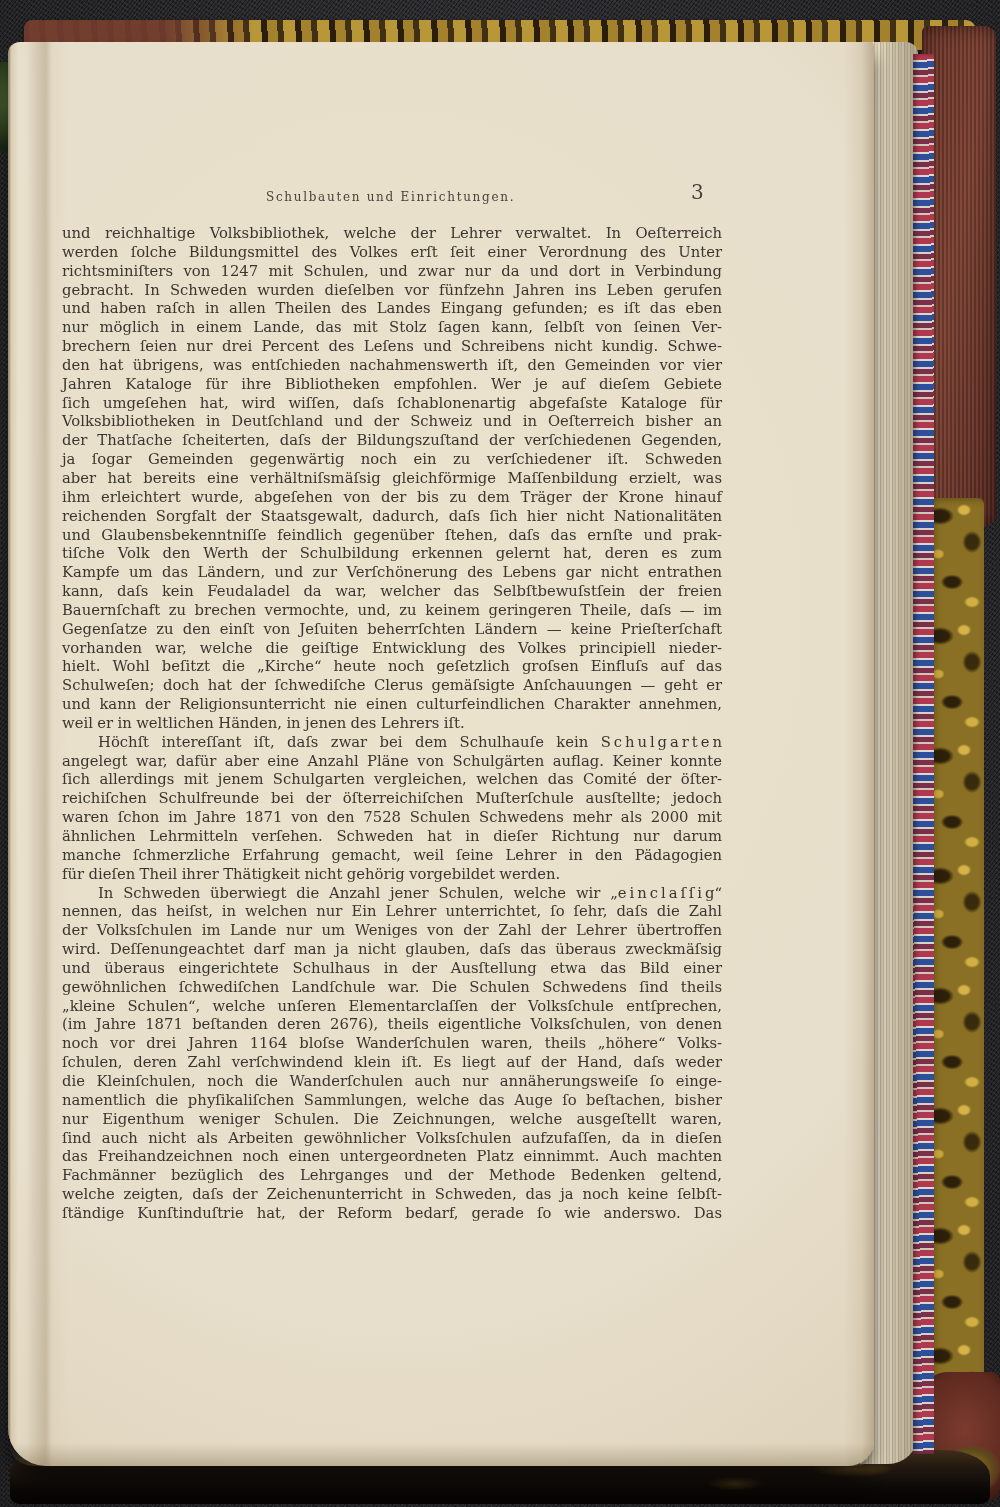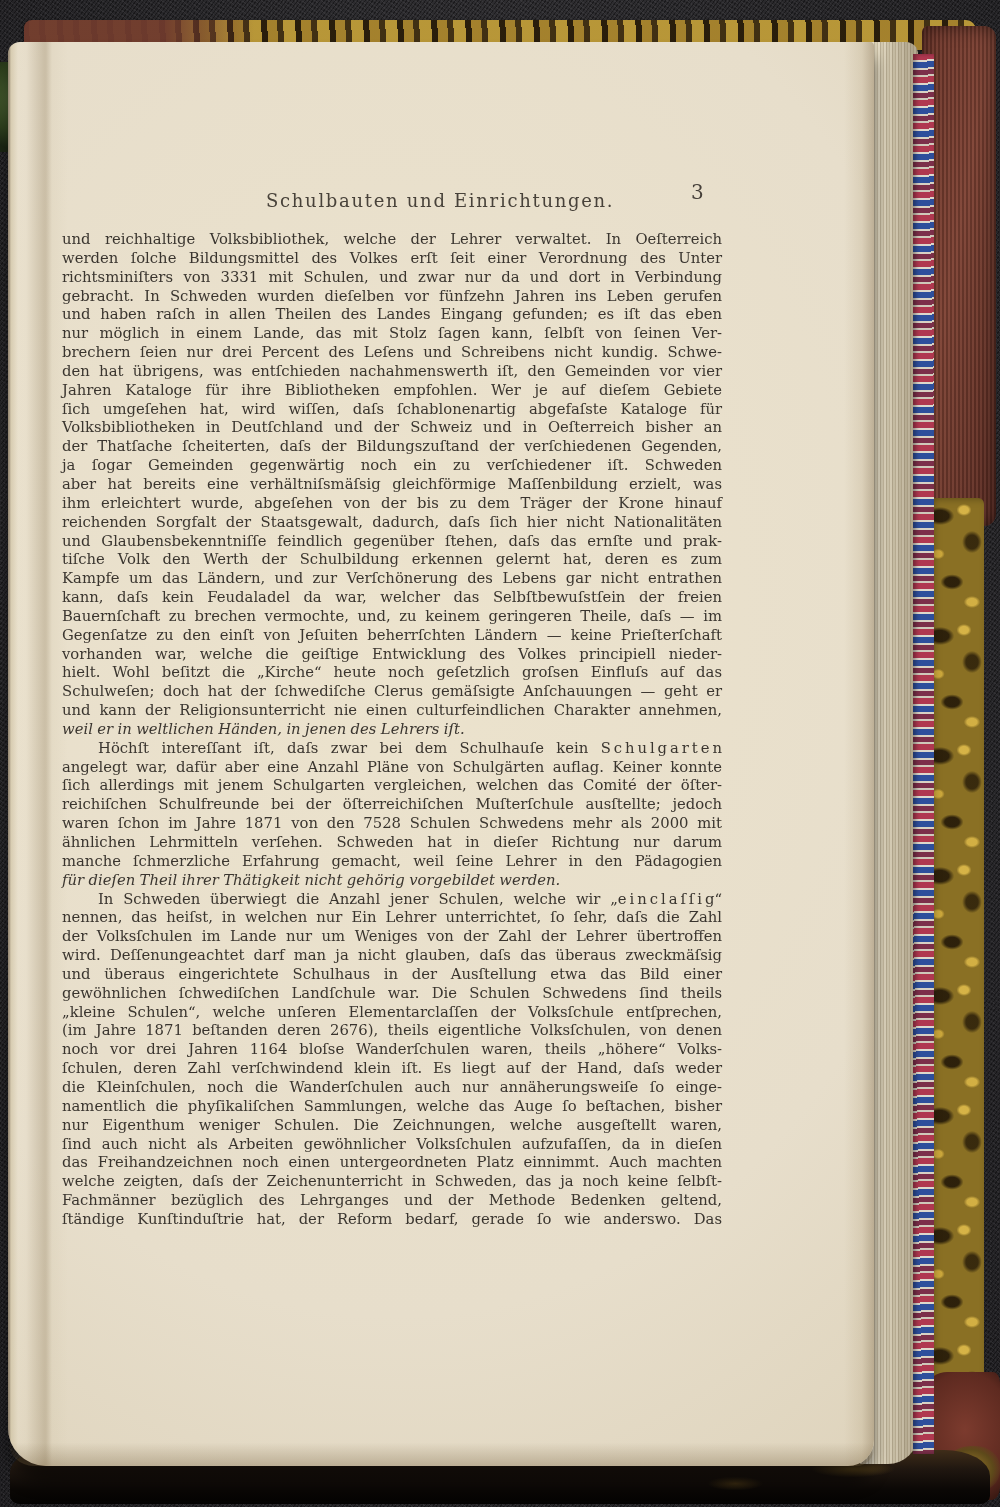--- a/index.html
+++ b/index.html
@@ -67,25 +67,25 @@
   .page > div{position:absolute;}
   .gutter{left:0;top:0;width:62px;height:100%;border-radius:12px 0 0 38px;
     background:linear-gradient(90deg, rgba(80,62,40,0.5) 0 1px, rgba(205,192,160,0.6) 3px, rgba(236,228,208,0.2) 10px, rgba(255,255,255,0) 18px, rgba(130,110,75,0.28) 36px, rgba(130,110,75,0.28) 38px, rgba(200,188,158,0.15) 44px, rgba(255,255,255,0) 60px);}
   .curve-right{right:0;top:0;width:30px;height:100%;border-radius:0 4px 26px 0;
     background:linear-gradient(270deg, rgba(125,104,70,0.4), rgba(160,140,100,0.18) 12px, rgba(0,0,0,0) 30px);}
   .curve-bottom{bottom:0;left:0;width:100%;height:26px;border-radius:0 0 26px 38px;
     background:linear-gradient(0deg, rgba(115,95,62,0.35), rgba(0,0,0,0) 90%);}
 
   
   .page-header{left:0;top:146px;width:100%;height:30px;}
-  .title{position:absolute;left:258px;top:2px;font-size:18px;letter-spacing:1.7px;color:#48423a;white-space:nowrap;}
+  .title{position:absolute;left:258px;top:2px;font-size:12px;letter-spacing:1.7px;color:#48423a;white-space:nowrap;}
   .pagenum{position:absolute;left:683px;top:-8px;font-size:20px;color:#46403a;}
-  .body-text{left:54px;top:188px;width:660px;font-size:14.8px;line-height:18.85px;color:#3a352f;word-spacing:-0.3px;}
+  .body-text{left:54px;top:182px;width:660px;font-size:14.8px;line-height:18.85px;color:#3a352f;word-spacing:-0.3px;}
   .tl{text-align:justify;text-align-last:justify;height:18.85px;white-space:normal;}
-  .tl.left{text-align-last:left;font-style:italic;}
+  .tl.left{text-align-last:left;}
   .tl.ind{text-indent:36px;}
 </style>
 </head>
 <body>
 
 <div class="scene">
   <div class="top-edge"></div>
   <div class="green-corner"></div>
   <div class="right-leather"></div>
   <div class="right-marble"></div>
@@ -101,21 +101,21 @@
     <div class="curve-bottom"></div>
 
     <div class="page-header">
       <span class="title">Schulbauten und Einrichtungen.</span>
       <span class="pagenum">3</span>
     </div>
 
     <div class="body-text" id="body-text">
         <div class="tl">und reichhaltige Volksbibliothek, welche der Lehrer verwaltet. In Oeſterreich</div>
         <div class="tl">werden ſolche Bildungsmittel des Volkes erſt ſeit einer Verordnung des Unter</div>
-        <div class="tl">richtsminiſters von 3331 mit Schulen, und zwar nur da und dort in Verbindung</div>
+        <div class="tl">richtsminiſters von 1247 mit Schulen, und zwar nur da und dort in Verbindung</div>
         <div class="tl">gebracht. In Schweden wurden dieſelben vor fünfzehn Jahren ins Leben gerufen</div>
         <div class="tl">und haben raſch in allen Theilen des Landes Eingang gefunden; es iſt das eben</div>
         <div class="tl">nur möglich in einem Lande, das mit Stolz ſagen kann, ſelbſt von ſeinen Ver-</div>
         <div class="tl">brechern ſeien nur drei Percent des Leſens und Schreibens nicht kundig. Schwe-</div>
         <div class="tl">den hat übrigens, was entſchieden nachahmenswerth iſt, den Gemeinden vor vier</div>
         <div class="tl">Jahren Kataloge für ihre Bibliotheken empfohlen. Wer je auf dieſem Gebiete</div>
         <div class="tl">ſich umgeſehen hat, wird wiſſen, daſs ſchablonenartig abgefaſste Kataloge für</div>
         <div class="tl">Volksbibliotheken in Deutſchland und der Schweiz und in Oeſterreich bisher an</div>
         <div class="tl">der Thatſache ſcheiterten, daſs der Bildungszuſtand der verſchiedenen Gegenden,</div>
         <div class="tl">ja ſogar Gemeinden gegenwärtig noch ein zu verſchiedener iſt.  Schweden</div>
@@ -149,18 +149,18 @@
         <div class="tl">gewöhnlichen ſchwediſchen Landſchule war. Die Schulen Schwedens ſind theils</div>
         <div class="tl">„kleine Schulen“, welche unſeren Elementarclaſſen der Volksſchule entſprechen,</div>
         <div class="tl">(im Jahre 1871 beſtanden deren 2676), theils eigentliche Volksſchulen, von denen</div>
         <div class="tl">noch vor drei Jahren 1164 bloſse Wanderſchulen waren, theils „höhere“ Volks-</div>
         <div class="tl">ſchulen, deren Zahl verſchwindend klein iſt. Es liegt auf der Hand, daſs weder</div>
         <div class="tl">die Kleinſchulen, noch die Wanderſchulen auch nur annäherungsweiſe ſo einge-</div>
         <div class="tl">namentlich die phyſikaliſchen Sammlungen, welche das Auge ſo beſtachen, bisher</div>
         <div class="tl">nur Eigenthum weniger Schulen. Die Zeichnungen, welche ausgeſtellt waren,</div>
         <div class="tl">ſind auch nicht als Arbeiten gewöhnlicher Volksſchulen aufzufaſſen, da in dieſen</div>
         <div class="tl">das Freihandzeichnen noch einen untergeordneten Platz einnimmt. Auch machten</div>
+        <div class="tl">Fachmänner bezüglich des Lehrganges und der Methode Bedenken geltend,</div>
         <div class="tl">welche zeigten, daſs der Zeichenunterricht in Schweden, das ja noch keine ſelbſt-</div>
-        <div class="tl">Fachmänner bezüglich des Lehrganges und der Methode Bedenken geltend,</div>
         <div class="tl">ſtändige Kunſtinduſtrie hat, der Reform bedarf, gerade ſo wie anderswo. Das</div>
       </div>
   </div>
 </div>
 
 </body></html>

